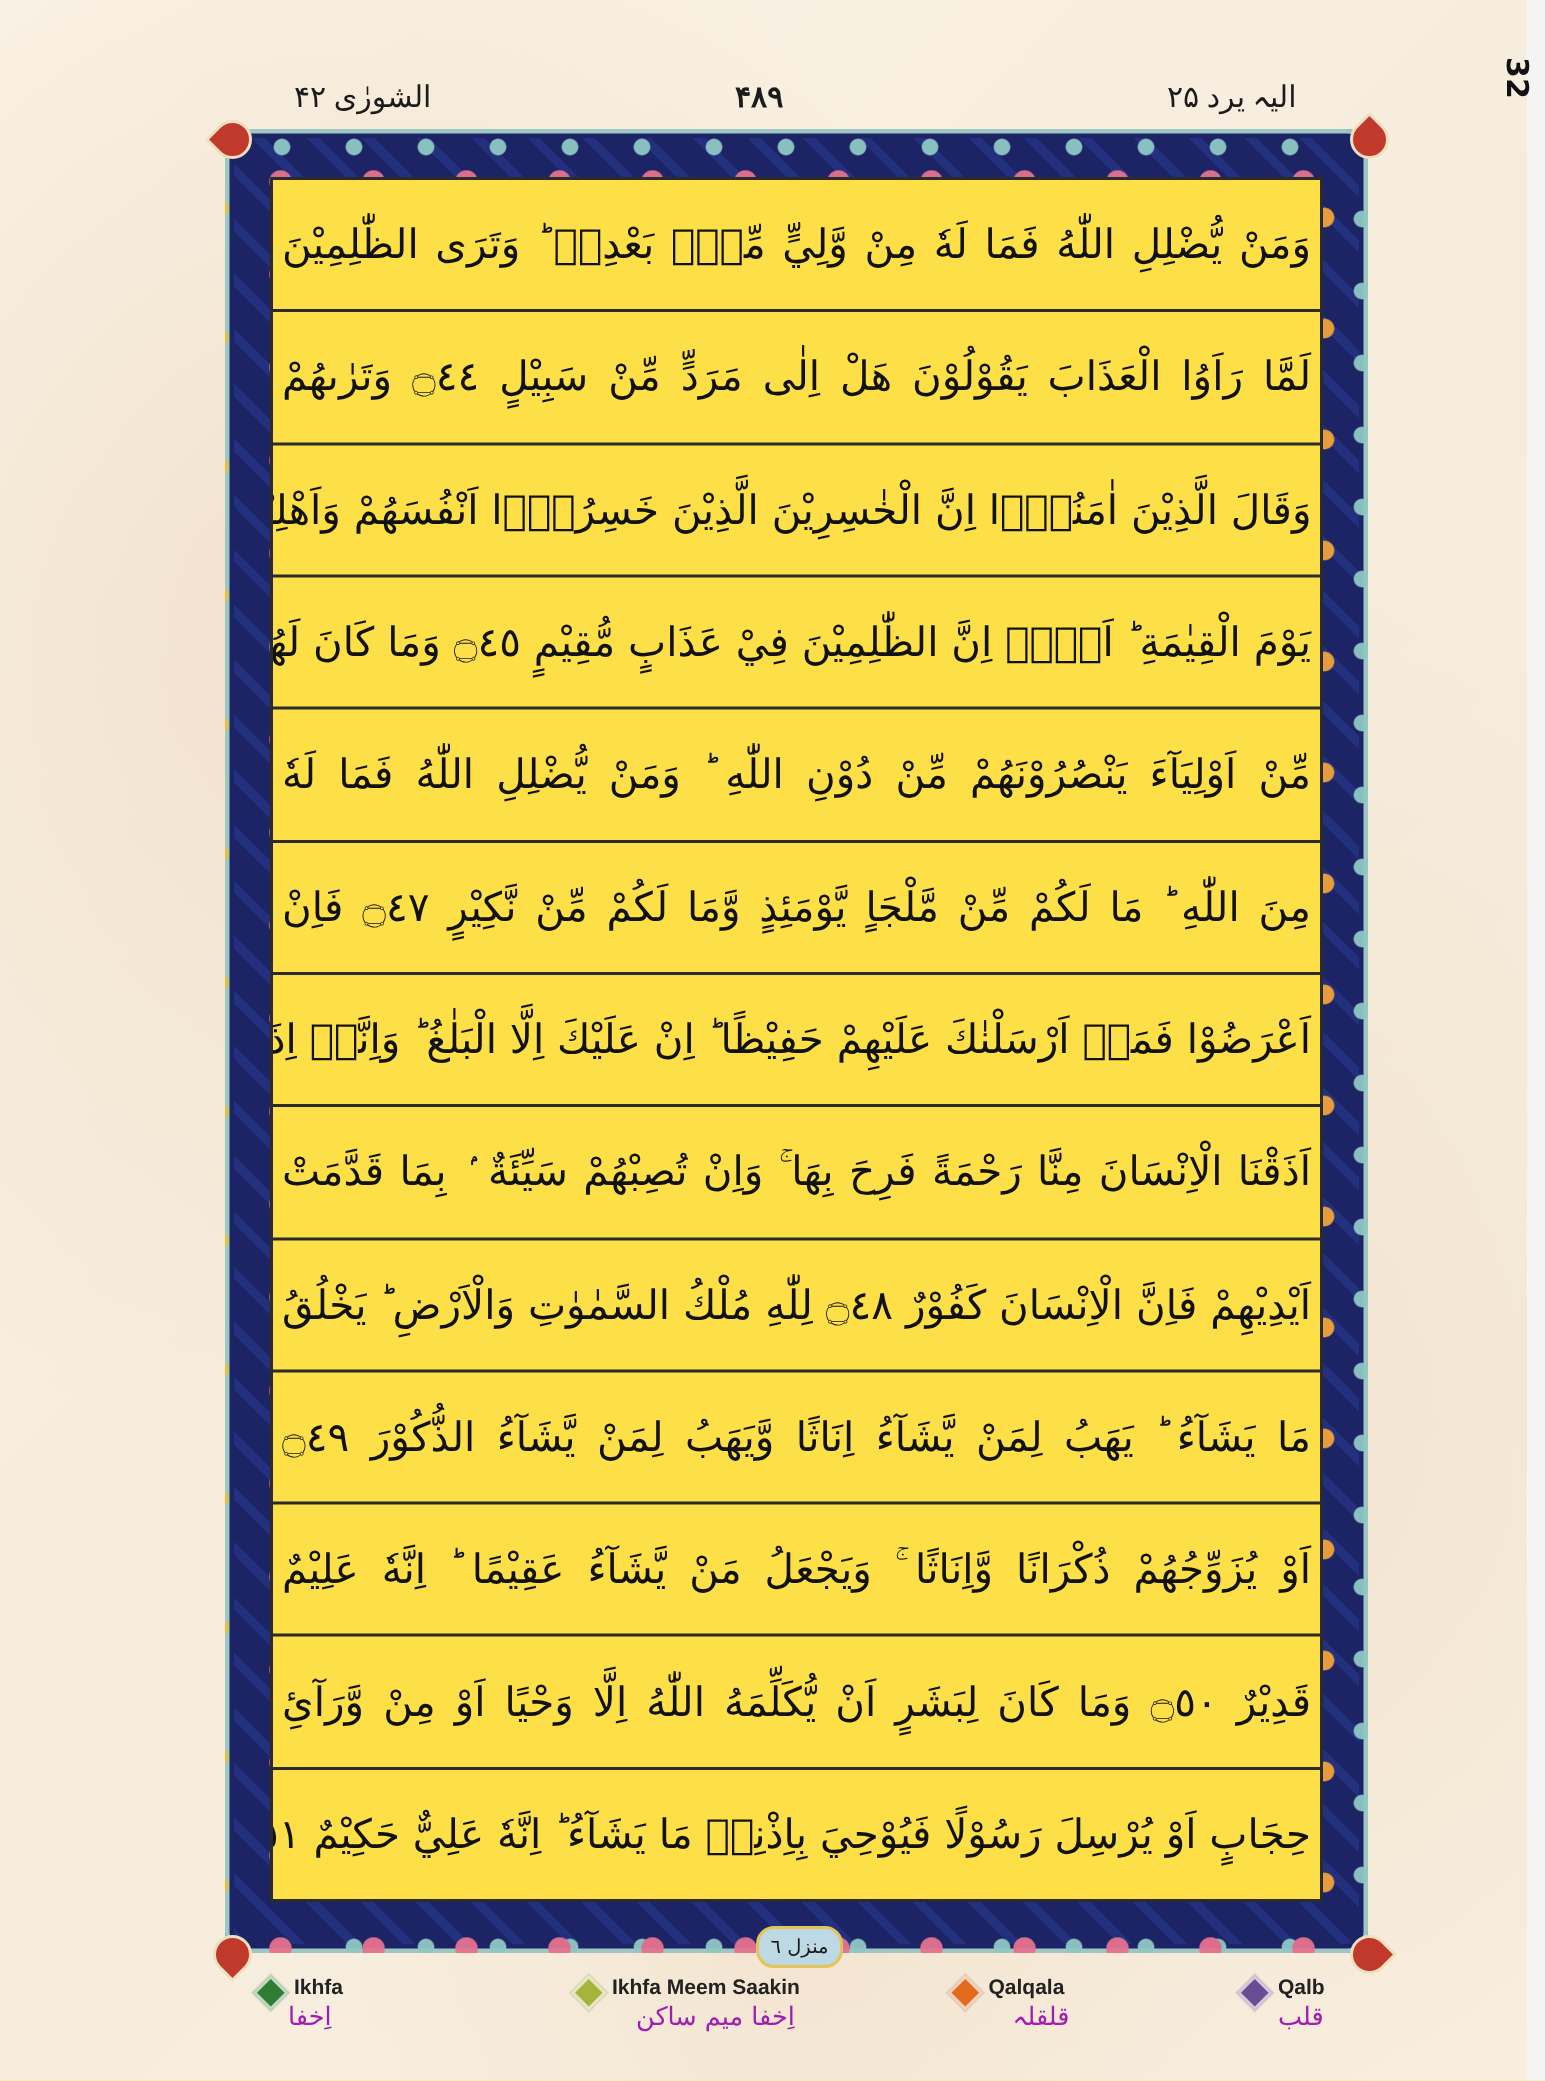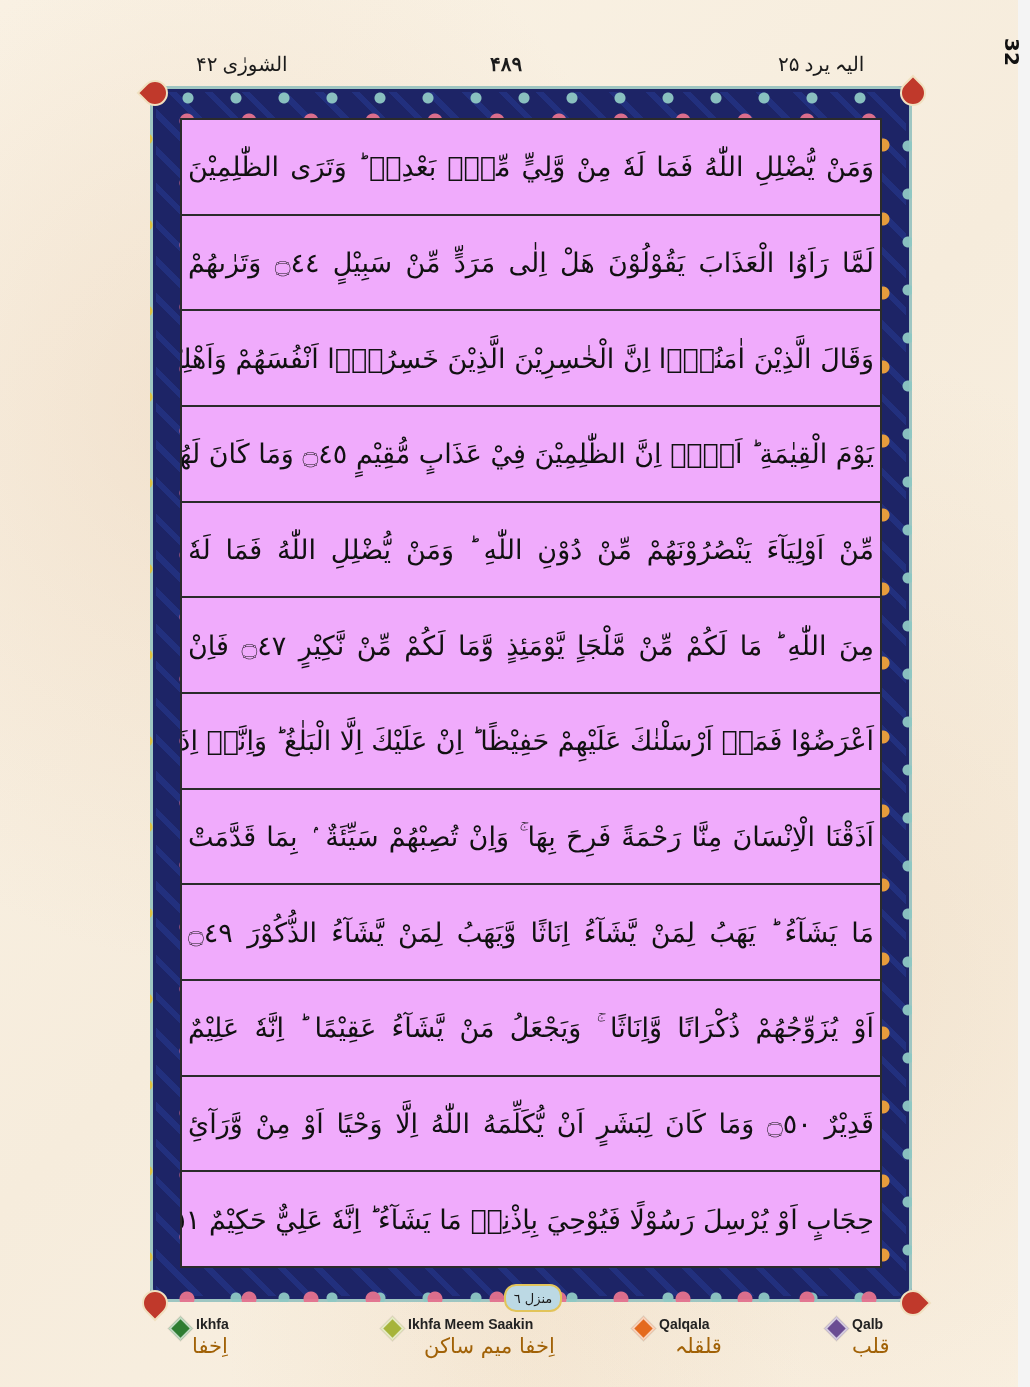--- a/index.html
+++ b/index.html
@@ -53,21 +53,21 @@
     position: absolute; width: 22px; height: 22px; background: #c0392b;
     border-radius: 50% 50% 50% 0; border: 2px solid #f0e0c0;
   }
   .c-tl { left: 142px; top: 80px; transform: rotate(45deg); }
   .c-tr { left: 900px; top: 80px; transform: rotate(135deg); }
   .c-bl { left: 142px; top: 1290px; transform: rotate(-45deg); }
   .c-br { left: 900px; top: 1290px; transform: rotate(-135deg); }
 
   .text-panel {
     position: absolute; left: 180px; top: 118px; width: 702px; height: 1150px;
-    background: #f0abfc; border: 2px solid #2b2b2b; box-sizing: border-box;
+    background: #fde047; border: 2px solid #2b2b2b; box-sizing: border-box;
     display: flex; flex-direction: column;
   }
   .line {
     flex: 1; border-bottom: 2px solid #2b2b2b;
     display: flex; align-items: center; justify-content: center;
     direction: rtl; font-family: "DejaVu Serif", serif;
     font-size: 27px; color: #111; white-space: nowrap; overflow: hidden;
     padding: 0 6px; text-align: justify; text-align-last: justify;
   }
   .line:last-child { border-bottom: none; }
@@ -89,21 +89,21 @@
     position: absolute; left: 0; top: 4px; width: 13px; height: 13px;
     transform: rotate(45deg); border: 2px solid rgba(255,255,255,0.7);
     box-shadow: 0 0 0 1px rgba(0,0,0,0.08);
   }
   .legend-en {
     position: absolute; left: 24px; top: 0; font-family: "Liberation Sans", sans-serif;
     font-weight: bold; font-size: 14px; color: #222; white-space: nowrap;
   }
   .legend-ar {
     position: absolute; left: 20px; top: 18px; font-family: "DejaVu Serif", serif;
-    font-size: 21px; color: #a16207; direction: rtl; white-space: nowrap;
+    font-size: 17px; color: #a21caf; direction: rtl; white-space: nowrap;
   }
 </style>
 </head>
 <body>
 
 <div class="right-strip"></div>
 
 <div class="header-item hdr-surah">الشورٰی ۴۲</div>
 <div class="header-item hdr-page">۴۸۹</div>
 <div class="header-item hdr-juz">الیہ یرد ۲۵</div>
@@ -136,20 +136,23 @@
   <div class="line">
       <span class="txt">مِنَ اللّٰهِ ؕ مَا لَكُمْ مِّنْ مَّلْجَاٍ يَّوْمَئِذٍ وَّمَا لَكُمْ مِّنْ نَّكِيْرٍ ۝٤٧ فَاِنْ</span>
     </div>
   <div class="line">
       <span class="txt">اَعْرَضُوْا فَمَاۤ اَرْسَلْنٰكَ عَلَيْهِمْ حَفِيْظًا ؕ اِنْ عَلَيْكَ اِلَّا الْبَلٰغُ ؕ وَاِنَّاۤ اِذَاۤ</span>
     </div>
   <div class="line">
       <span class="txt">اَذَقْنَا الْاِنْسَانَ مِنَّا رَحْمَةً فَرِحَ بِهَا ۚ وَاِنْ تُصِبْهُمْ سَيِّئَةٌ ۢ بِمَا قَدَّمَتْ</span>
     </div>
   <div class="line">
+      <span class="txt">اَيْدِيْهِمْ فَاِنَّ الْاِنْسَانَ كَفُوْرٌ ۝٤٨ لِلّٰهِ مُلْكُ السَّمٰوٰتِ وَالْاَرْضِ ؕ يَخْلُقُ</span>
+    </div>
+  <div class="line">
       <span class="txt">مَا يَشَآءُ ؕ يَهَبُ لِمَنْ يَّشَآءُ اِنَاثًا وَّيَهَبُ لِمَنْ يَّشَآءُ الذُّكُوْرَ ۝٤٩</span>
     </div>
   <div class="line">
       <span class="txt">اَوْ يُزَوِّجُهُمْ ذُكْرَانًا وَّاِنَاثًا ۚ وَيَجْعَلُ مَنْ يَّشَآءُ عَقِيْمًا ؕ اِنَّهٗ عَلِيْمٌ</span>
     </div>
   <div class="line">
       <span class="txt">قَدِيْرٌ ۝٥٠ وَمَا كَانَ لِبَشَرٍ اَنْ يُّكَلِّمَهُ اللّٰهُ اِلَّا وَحْيًا اَوْ مِنْ وَّرَآئِ</span>
     </div>
   <div class="line">
       <span class="txt">حِجَابٍ اَوْ يُرْسِلَ رَسُوْلًا فَيُوْحِيَ بِاِذْنِهٖ مَا يَشَآءُ ؕ اِنَّهٗ عَلِيٌّ حَكِيْمٌ ۝٥١</span>

